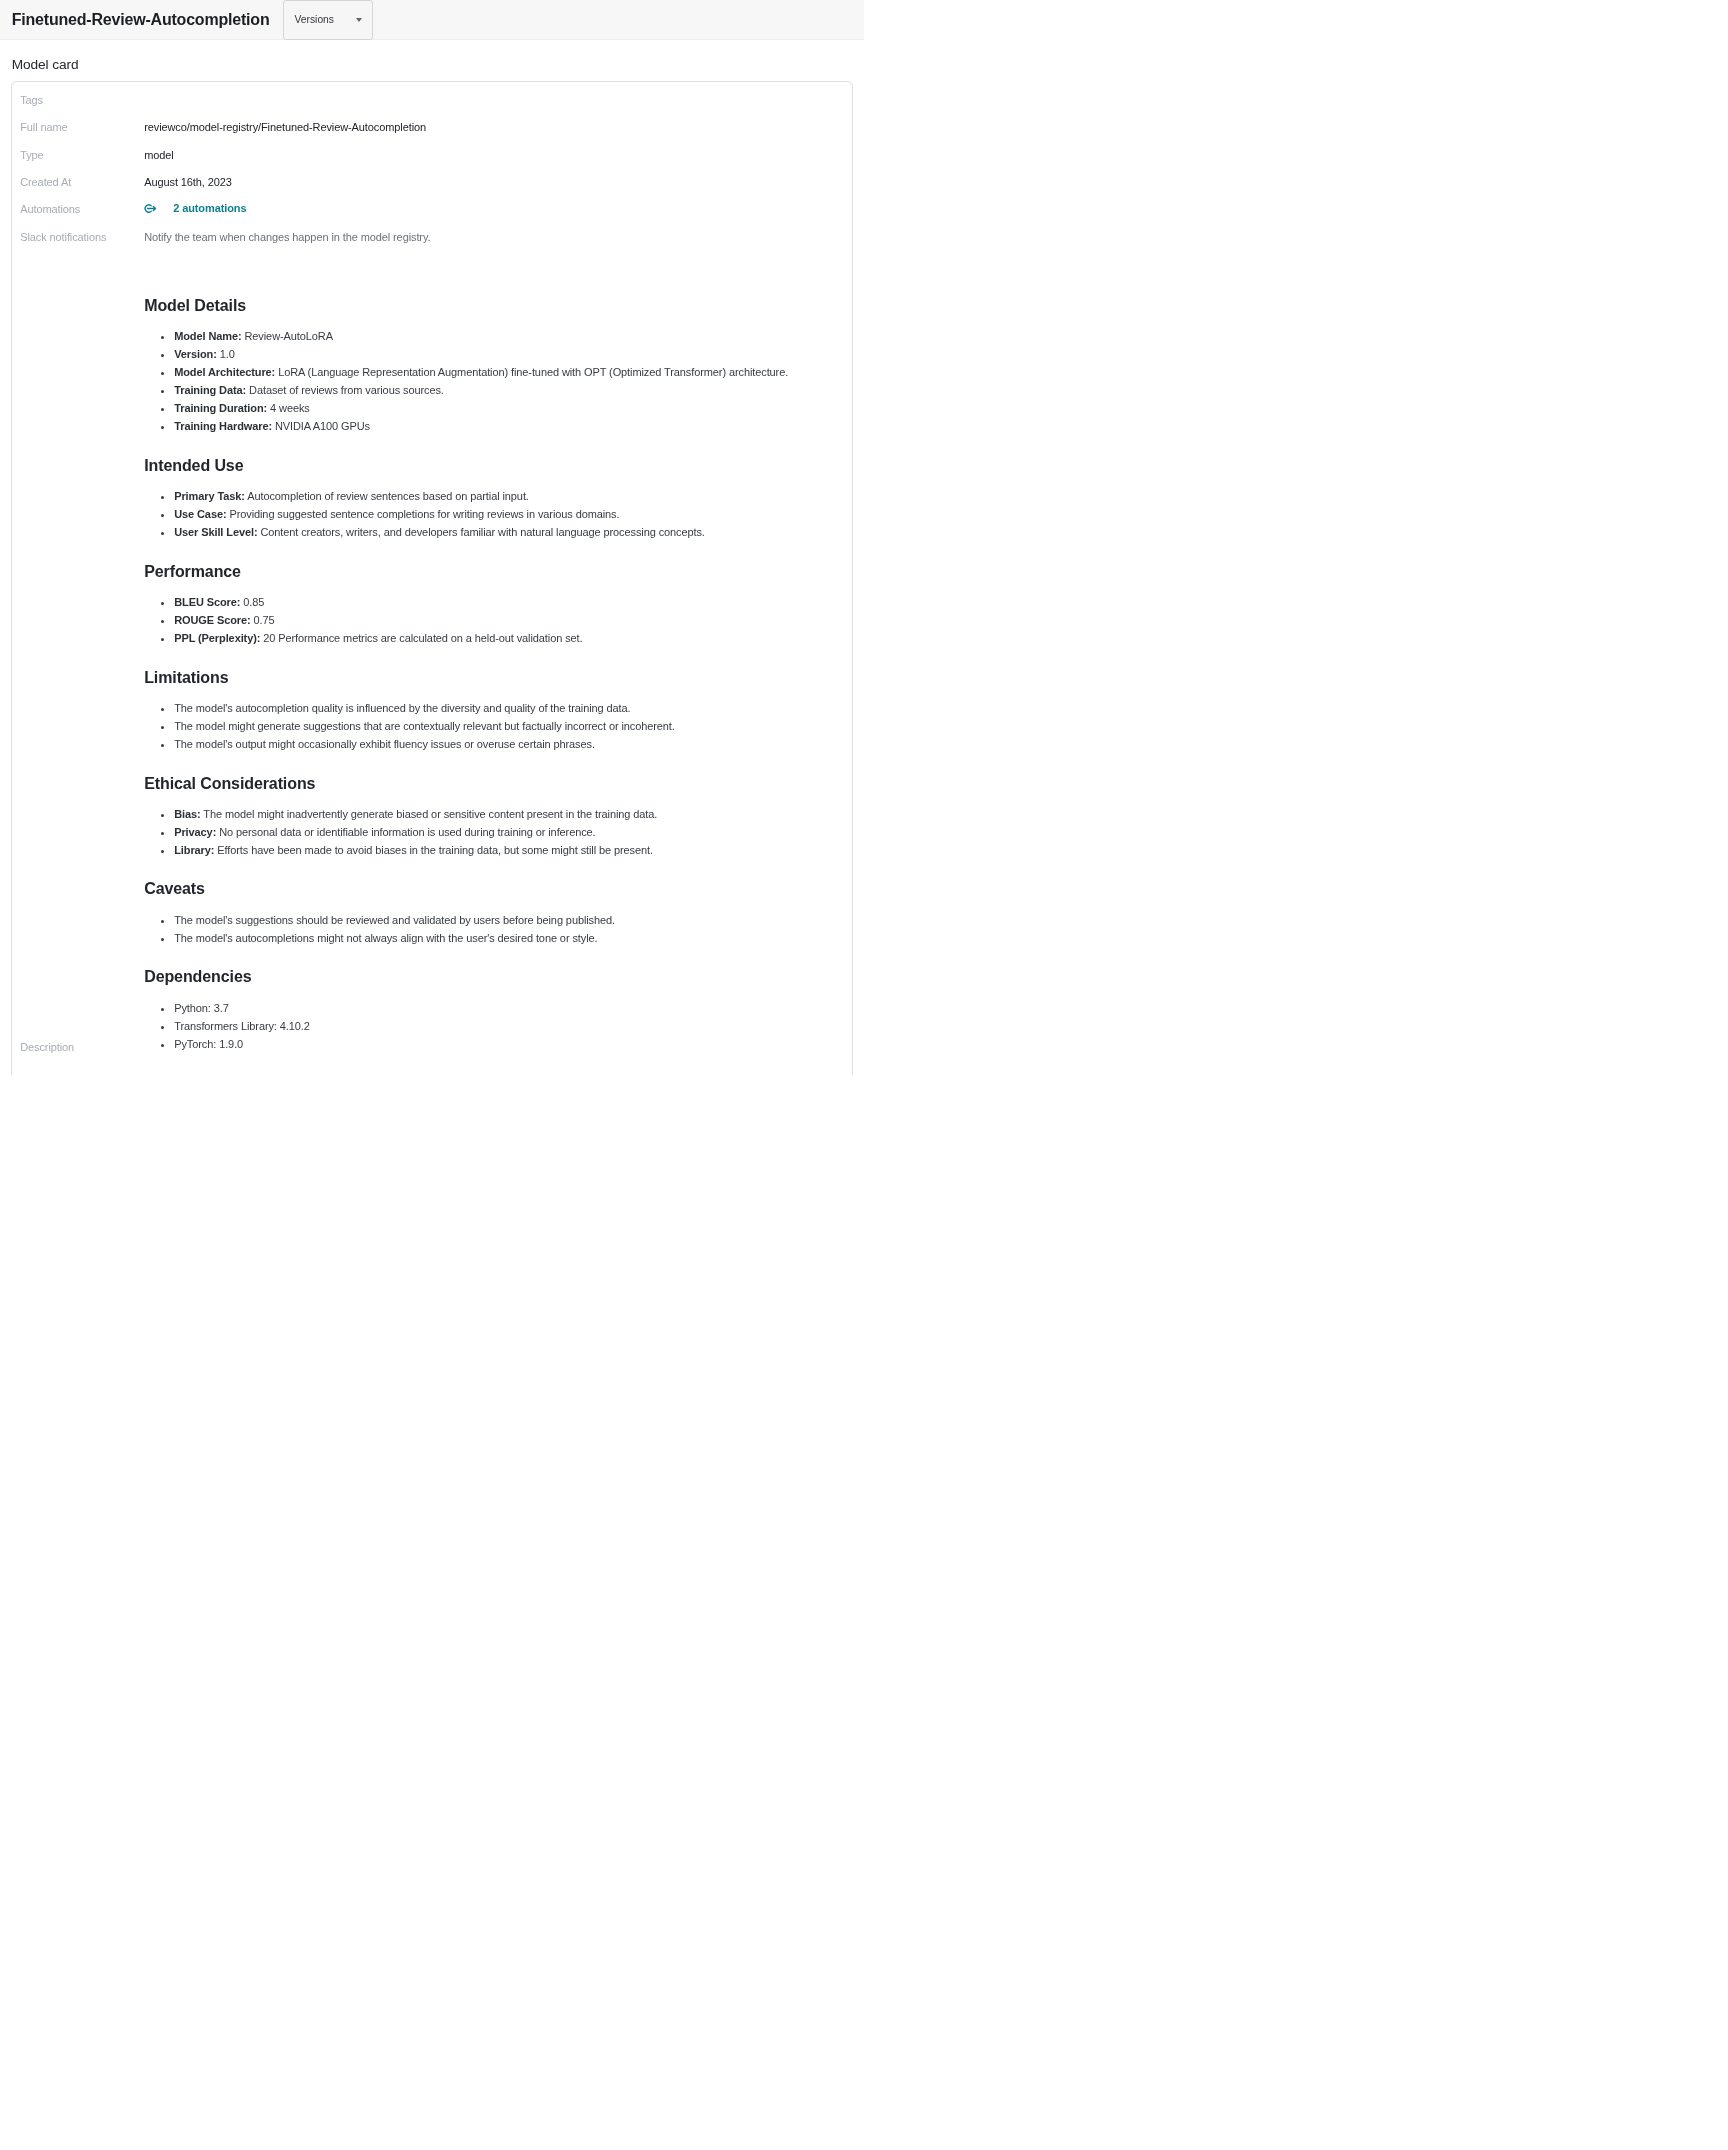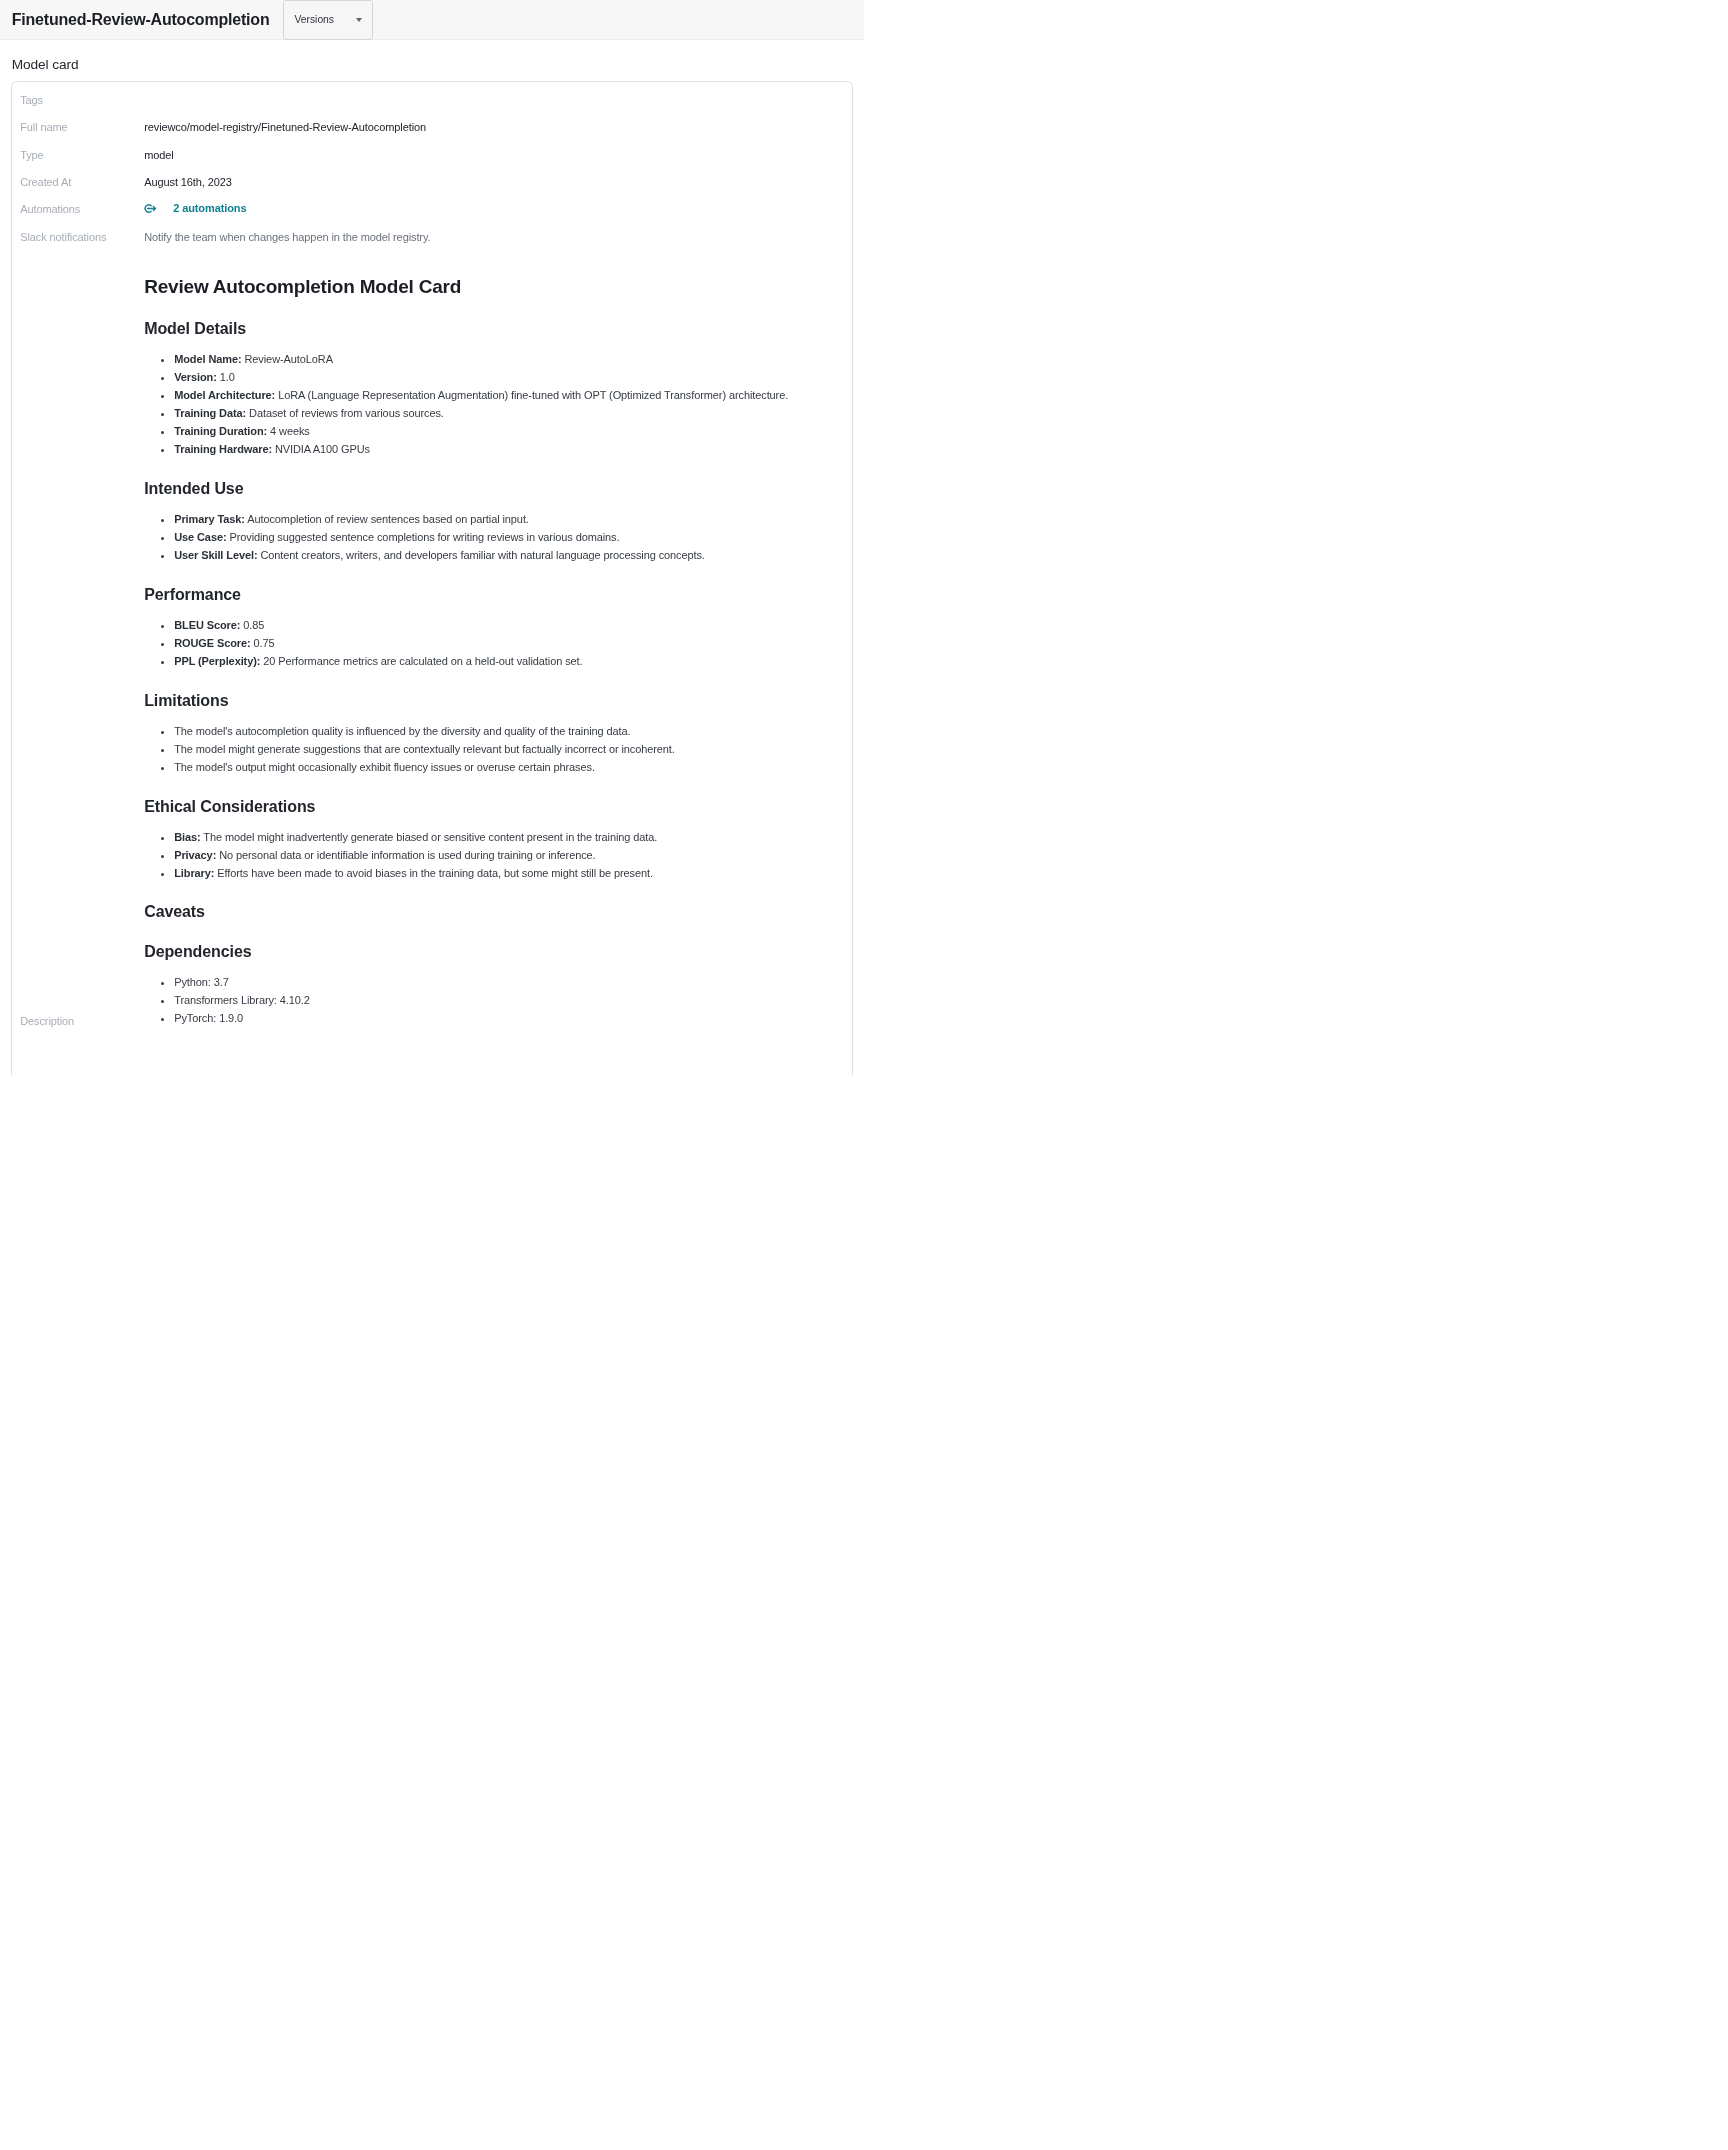--- a/index.html
+++ b/index.html
@@ -137,21 +137,20 @@
 
   <div class="field-row muted">
     <div class="field-label">Slack notifications</div>
     <div class="field-value">Notify the team when changes happen in the model registry.</div>
   </div>
 
   <div class="desc-row">
     <div class="field-label">Description</div>
 
     <div class="markdown">
-      <h1>Review Autocompletion Model Card</h1>
 
       <h2>Model Details</h2>
       <ul>
         <li><b>Model Name:</b><span> Review-AutoLoRA</span></li>
         <li><b>Version:</b><span> 1.0</span></li>
         <li><b>Model Architecture:</b><span> LoRA (Language Representation Augmentation) fine-tuned with OPT (Optimized Transformer) architecture.</span></li>
         <li><b>Training Data:</b><span> Dataset of reviews from various sources.</span></li>
         <li><b>Training Duration:</b><span> 4 weeks</span></li>
         <li><b>Training Hardware:</b><span> NVIDIA A100 GPUs</span></li>
       </ul>
@@ -178,20 +177,24 @@
       </ul>
 
       <h2>Ethical Considerations</h2>
       <ul>
         <li><b>Bias:</b><span> The model might inadvertently generate biased or sensitive content present in the training data.</span></li>
         <li><b>Privacy:</b><span> No personal data or identifiable information is used during training or inference.</span></li>
         <li><b>Library:</b><span> Efforts have been made to avoid biases in the training data, but some might still be present.</span></li>
       </ul>
 
       <h2>Caveats</h2>
+      <ul>
+        <li><b></b><span>The model's suggestions should be reviewed and validated by users before being published.</span></li>
+        <li><b></b><span>The model's autocompletions might not always align with the user's desired tone or style.</span></li>
+      </ul>
 
       <h2>Dependencies</h2>
       <ul>
         <li><b></b><span>Python: 3.7</span></li>
         <li><b></b><span>Transformers Library: 4.10.2</span></li>
         <li><b></b><span>PyTorch: 1.9.0</span></li>
       </ul>
     </div>
   </div>
 

